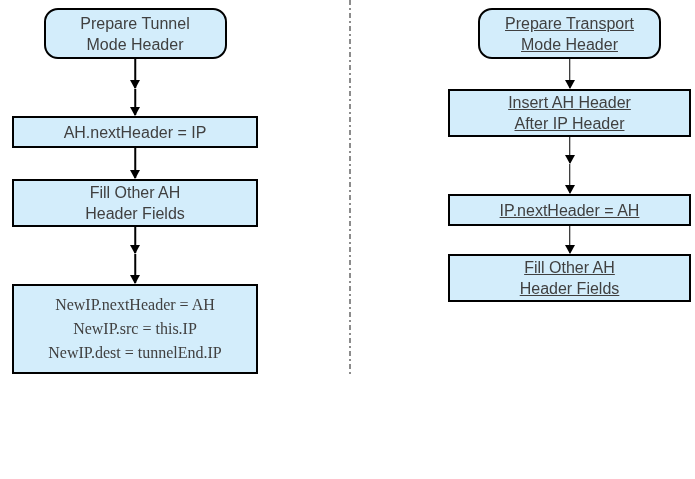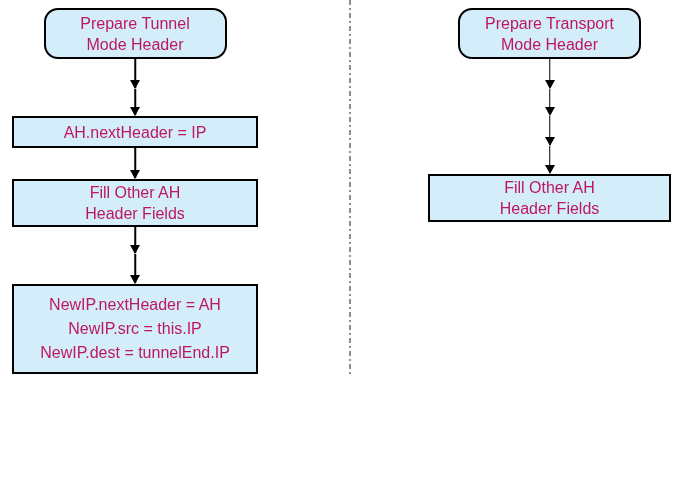--- a/index.html
+++ b/index.html
@@ -6,21 +6,21 @@
     margin: 0;
     padding: 0;
     background: #ffffff;
   }
   .canvas {
     position: relative;
     width: 695px;
     height: 375px;
     background: #ffffff;
     font-family: "Liberation Sans", sans-serif;
-    color: #be185d;
+    color: #404040;
     overflow: hidden;
   }
   .divider {
     position: absolute;
     left: 349px;
     top: 0;
     width: 1.5px;
     height: 479px;
     background: repeating-linear-gradient(
       to bottom,
@@ -31,21 +31,21 @@
     );
   }
   .flow {
     position: absolute;
     top: 8px;
     display: flex;
     flex-direction: column;
     align-items: stretch;
   }
   .flow-left  { left: 12px;  width: 246px; }
-  .flow-right { left: 428px; width: 243px; }
+  .flow-right { left: 448px; width: 243px; text-decoration: underline; }
 
   .node {
     box-sizing: border-box;
     border: 2px solid #000000;
     background: #d3edfb;
     display: flex;
     align-items: center;
     justify-content: center;
     text-align: center;
     white-space: pre-line;
@@ -53,21 +53,21 @@
     line-height: 21px;
   }
   .start {
     width: 183px;
     margin: 0 auto;
     height: 51px;
     border-radius: 14px;
   }
   .h1 { height: 32px; }
   .h2 { height: 48px; }
-  .h3 { height: 90px; line-height: 24px; }
+  .h3 { height: 90px; line-height: 24px; font-family: Liberation Serif, serif; }
 
   .arrow {
     position: relative;
     width: 100%;
   }
   .g27 { height: 27px; }
   .g28 { height: 28px; }
   .g30 { height: 30px; }
   .g31 { height: 31px; }
   .arrow::before {
@@ -113,20 +113,23 @@
     <div class="arrow g30"></div>
     <div class="node h3">NewIP.nextHeader = AH
 NewIP.src = this.IP
 NewIP.dest = tunnelEnd.IP</div>
   </div>
 
   <div class="flow flow-right">
     <div class="node start">Prepare Transport
 Mode Header</div>
     <div class="arrow g30"></div>
+    <div class="node h2">Insert AH Header
+After IP Header</div>
     <div class="arrow g27"></div>
     <div class="arrow g30"></div>
+    <div class="node h1">IP.nextHeader = AH</div>
     <div class="arrow g28"></div>
     <div class="node h2">Fill Other AH
 Header Fields</div>
   </div>
 
 </div>
 
 </body></html>

